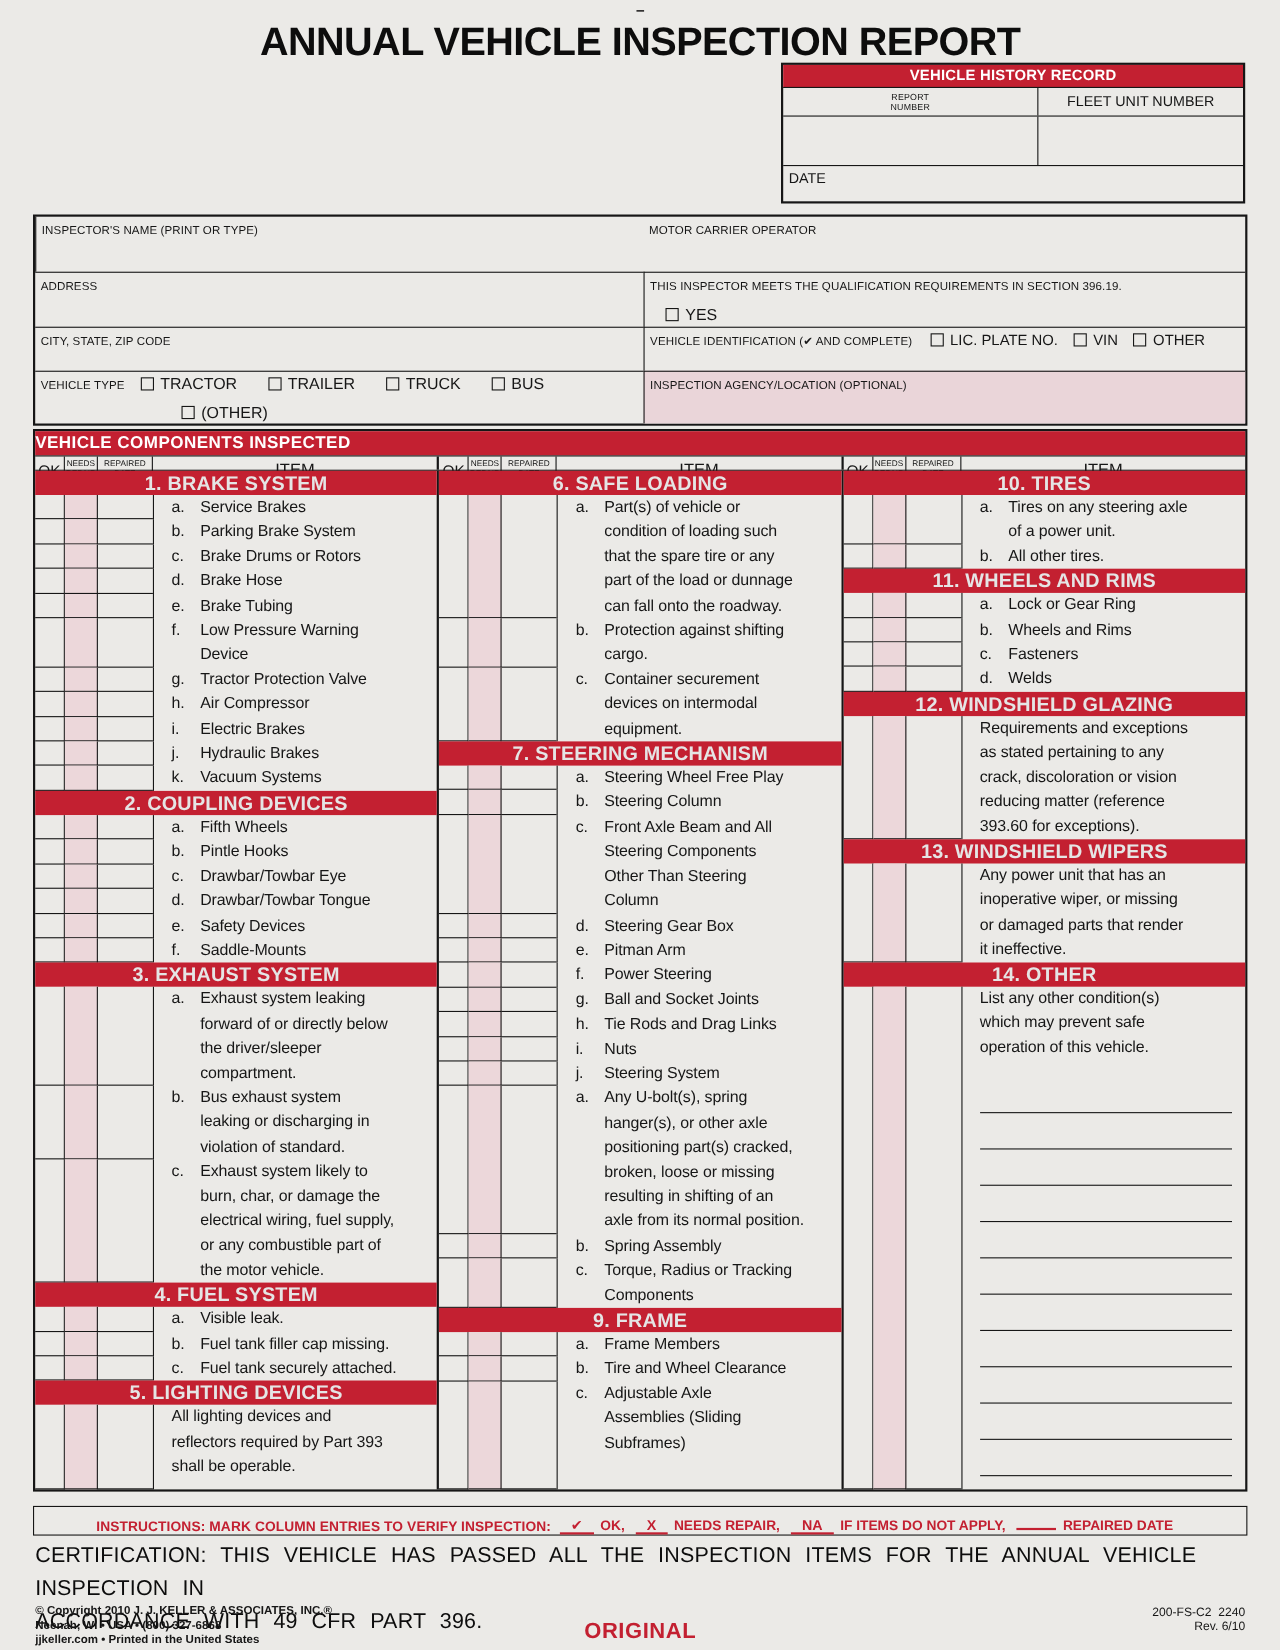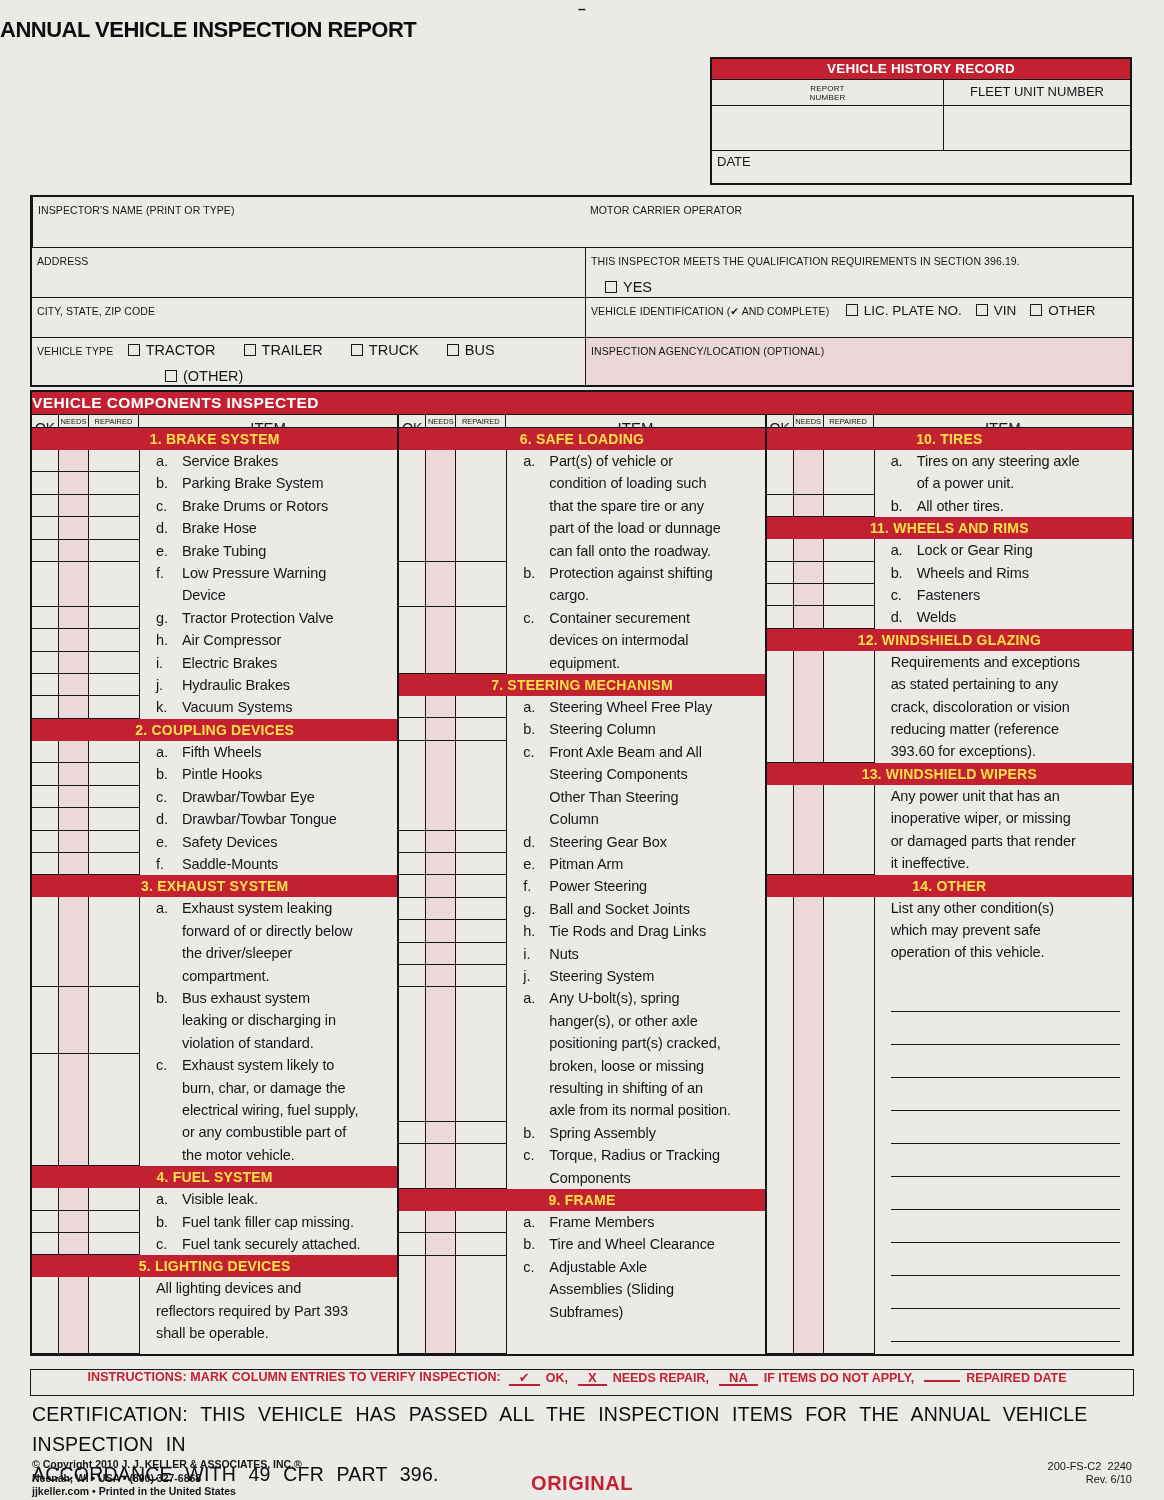--- a/index.html
+++ b/index.html
@@ -14,22 +14,22 @@
     background:var(--paper);
     font-family:"Liberation Sans","DejaVu Sans",sans-serif;
     color:var(--ink);
     position:relative;
     overflow:hidden;
   }
   .page{position:absolute;inset:0}
 
   .regmark{position:absolute;top:1px;left:0;right:0;text-align:center;font-weight:bold;font-size:14px}
   .title{
-    position:absolute;top:17px;left:0;right:0;text-align:left;
-    font-size:22px;font-weight:bold;letter-spacing:-0.5px;color:#0d0d0d;
+    position:absolute;top:17px;left:0;right:0;text-align:center;
+    font-size:36px;font-weight:bold;letter-spacing:-0.5px;color:#0d0d0d;
   }
 
   
   .vhr{position:absolute;left:710px;top:57px;width:422px;border:2px solid var(--ink)}
   .vhr-title{background:var(--red);color:#fff;font-weight:bold;font-size:13.5px;text-align:center;line-height:20px;border-bottom:1.5px solid var(--ink);letter-spacing:.2px}
   .vhr-row{display:flex}
   .vhr-head{height:26px;border-bottom:1.5px solid var(--ink)}
   .vhr-fields{height:45px;border-bottom:1.5px solid var(--ink)}
   .vhr-c1{width:232px;border-right:1.5px solid var(--ink)}
   .vhr-c2{flex:1}
@@ -60,38 +60,38 @@
   .chead{display:flex;border-top:1.5px solid var(--ink);border-bottom:1.5px solid var(--ink);height:14px}
   .hg{flex:1;display:grid;grid-template-columns:27px 30px 50px 1fr;min-width:0}
   .hg:not(:last-child){border-right:2px solid var(--ink)}
   .h-ok{font-size:14px;text-align:center;line-height:26px;border-right:1px solid var(--ink)}
   .h-sm{font-size:7.5px;line-height:8.5px;text-align:center;white-space:pre-line;padding-top:3px;border-right:1px solid var(--ink)}
   .h-item{font-size:15px;text-align:center;line-height:26px}
   .cbody{display:flex;height:926px;align-items:stretch}
   .col{flex:1;min-width:0;display:flex;flex-direction:column}
   .col:not(:last-child){border-right:2px solid var(--ink)}
   .col>.item:last-child{flex:1}
-  .sec-h{background:var(--red);color:#fde047;font-weight:bold;font-size:14px;line-height:22px;text-align:center;letter-spacing:.2px}
+  .sec-h{background:var(--red);color:#e5e5e5;font-weight:bold;font-size:18px;line-height:22px;text-align:center;letter-spacing:.2px}
   .item{display:flex;align-items:stretch}
   .cells{flex:0 0 107px;display:grid;grid-template-columns:27px 30px 50px;border-right:1.5px solid var(--ink)}
   .cell{border-right:1px solid var(--ink);border-bottom:1px solid var(--ink)}
   .cell.c-rd{border-right:none}
   .cell.c-nr{background:var(--pink)}
   .itext{flex:1;font-size:14.5px;line-height:22.4px;padding:0 2px 0 16px;display:flex;letter-spacing:-0.1px}
   .itext .letter{flex:0 0 26px}
   .itext .t{flex:1;white-space:pre-line}
   .itext.para{display:block}
   .itext.para .t{white-space:pre-line}
   .wlines{margin:15px 10px 0 0}
   .wline{height:33px;border-bottom:1.5px solid var(--ink)}
 
   
   .instr{
     position:absolute;left:30px;top:1369px;width:1104px;height:27px;border:1.5px solid var(--ink);
-    color:var(--red);font-size:12.5px;font-weight:bold;display:flex;align-items:flex-start;justify-content:center;
+    color:var(--red);font-size:12.5px;font-weight:bold;display:flex;align-items:flex-end;justify-content:center;
   }
   .ilabel{margin-right:8px;letter-spacing:.1px}
   .imark{border-bottom:2px solid var(--red);padding:0 10px;font-size:13px;line-height:12px;display:inline-block}
   .imark.blank{width:36px;height:12px;padding:0}
   .itxt{margin:0 10px 0 6px}
 
   
   .cert{position:absolute;left:32px;top:1399px;width:1104px;font-size:19.5px;line-height:30px;letter-spacing:.2px;word-spacing:7px;color:#0d0d0d}
   .foot-left{position:absolute;left:32px;top:1458px;font-size:10.5px;font-weight:bold;line-height:13.5px}
   .foot-right{position:absolute;right:32px;top:1460px;text-align:right;font-size:11px;line-height:13px}

